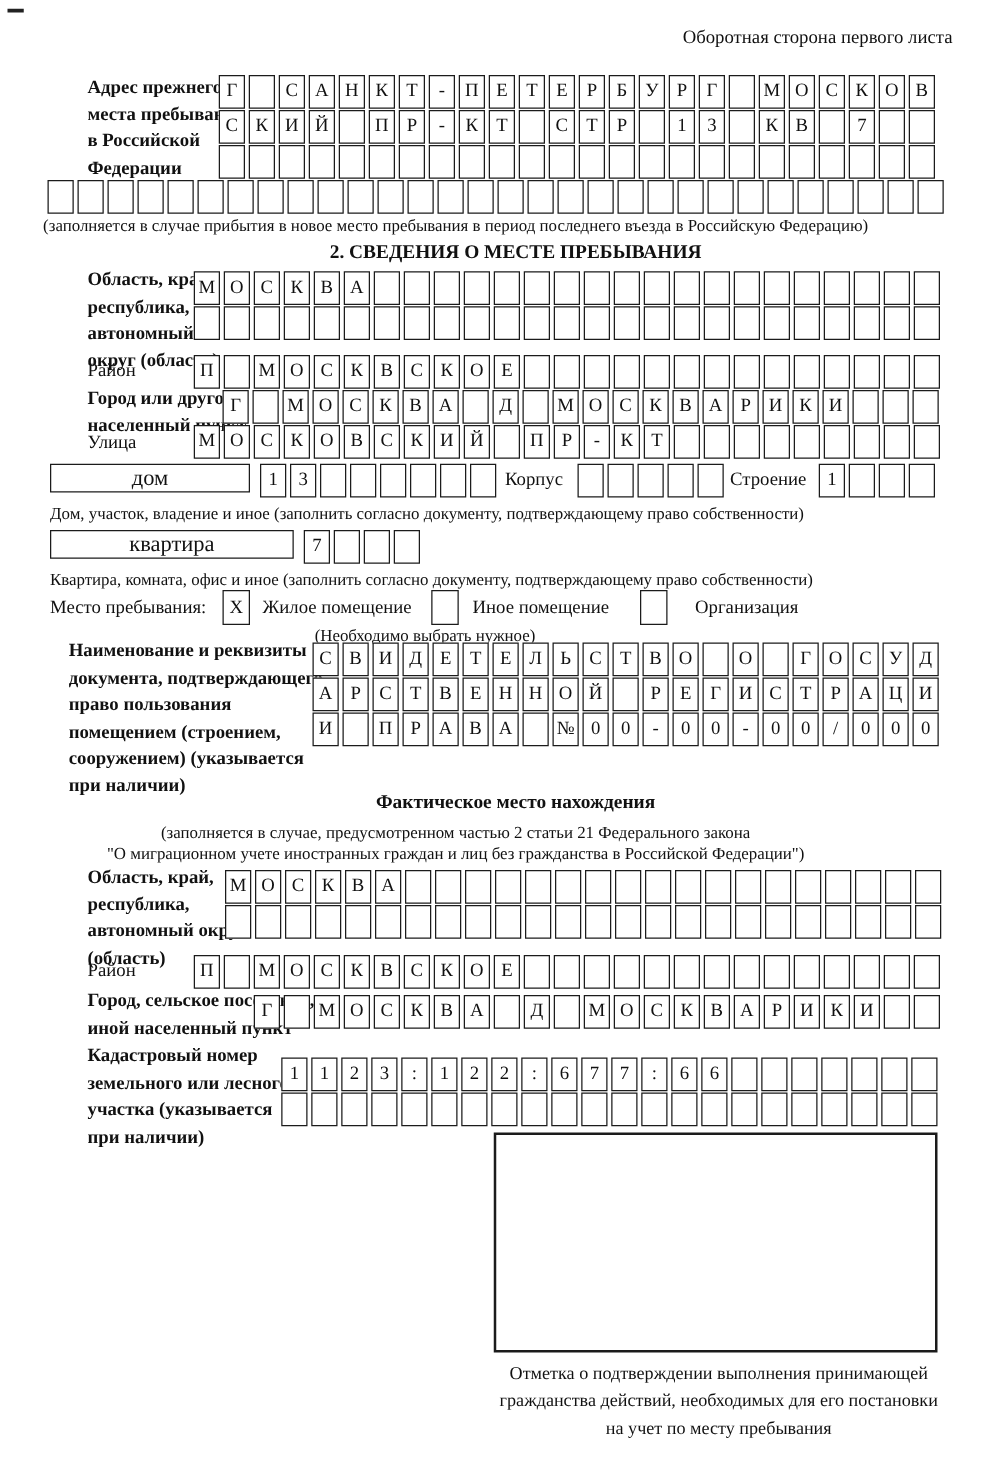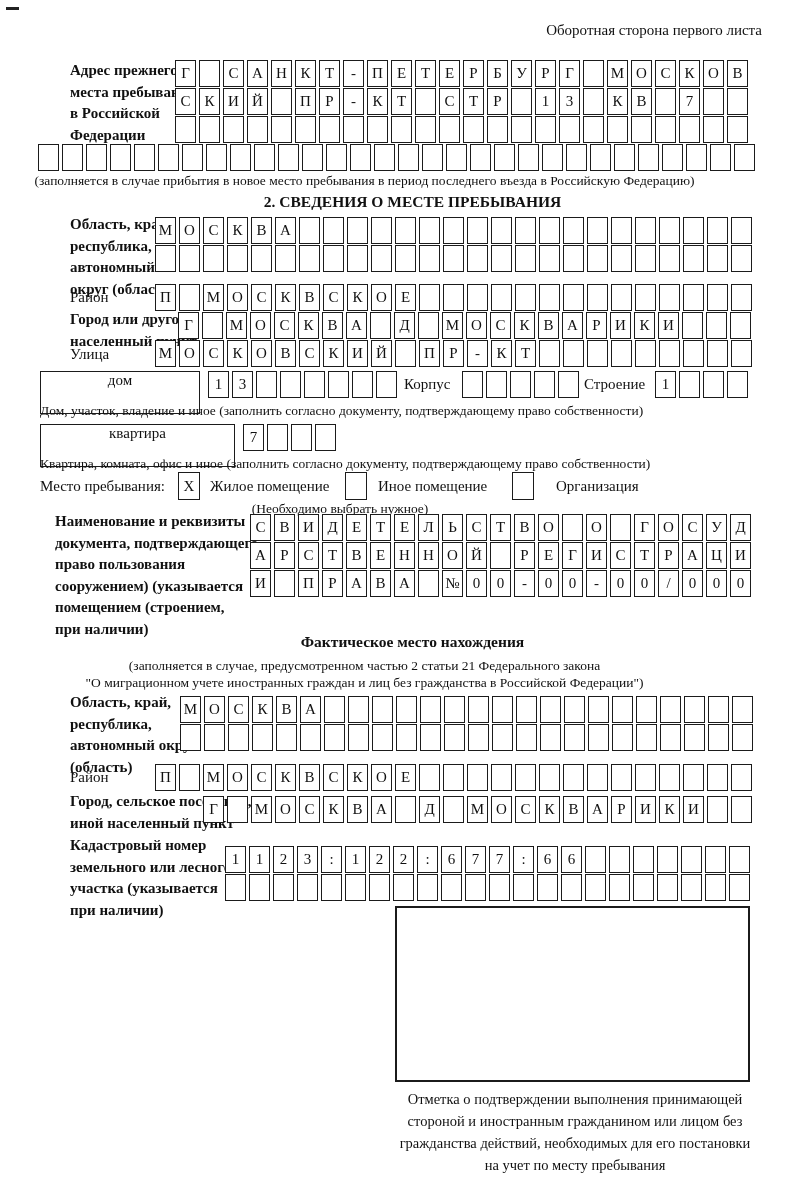--- a/index.html
+++ b/index.html
@@ -8,22 +8,22 @@
   .abs{position:absolute;}
   .lbl{font-size:15px;line-height:21px;white-space:nowrap;}
   .lines div{font-size:15px;line-height:21.5px;white-space:nowrap;font-weight:bold;}
   .note{font-size:13.5px;white-space:nowrap;}
   .center{left:0;width:729px;text-align:center;}
   .title{font-size:15.5px;font-weight:bold;padding-left:48px;}
   .grid{display:flex;gap:3px;}
   .cell{box-sizing:border-box;width:21px;height:27px;border:1.8px solid #1b1b1b;
         display:flex;align-items:center;justify-content:center;
         font-size:15px;line-height:1;background:#fff;}
-  .bigbox{box-sizing:border-box;border:1.8px solid #1b1b1b;height:43px;
-        display:flex;justify-content:center;font-size:15px;}
+  .bigbox{box-sizing:border-box;border:1.8px solid #1b1b1b;height:23px;
+        display:flex;justify-content:center;font-size:18px;}
   .chk{box-sizing:border-box;width:22px;height:28px;border:1.8px solid #1b1b1b;
         display:flex;align-items:center;justify-content:center;font-size:15px;}
   .stamp{box-sizing:border-box;border:2px solid #1b1b1b;background:#fff;}
   .caption{font-size:14.5px;line-height:22px;text-align:center;}
   .corner{width:13px;height:3px;background:#222;}
 </style>
 </head>
 <body>
 
 <div class="sheet">
@@ -349,22 +349,22 @@
   <div class="abs chk" style="left:345px;top:472px"></div>
   <div class="abs lbl" style="left:378px;top:476px">Иное помещение</div>
   <div class="abs chk" style="left:512px;top:472px"></div>
   <div class="abs lbl" style="left:556px;top:476px">Организация</div>
   <div class="abs note" style="left:175px;top:501px;width:330px;text-align:center">(Необходимо выбрать нужное)</div>
 
   <div class="abs lines" style="left:55px;top:511px">
       <div>Наименование и реквизиты</div>
       <div>документа, подтверждающего</div>
       <div>право пользования</div>
+      <div>помещением (строением,</div>
       <div>сооружением) (указывается</div>
-      <div>помещением (строением,</div>
       <div>при наличии)</div>
     </div>
   <div class="abs grid" style="left:250px;top:514px">
       <span class="cell filled">С</span>
       <span class="cell filled">В</span>
       <span class="cell filled">И</span>
       <span class="cell filled">Д</span>
       <span class="cell filled">Е</span>
       <span class="cell filled">Т</span>
       <span class="cell filled">Е</span>
@@ -603,18 +603,17 @@
       <span class="cell"></span>
       <span class="cell"></span>
       <span class="cell"></span>
       <span class="cell"></span>
       <span class="cell"></span>
     </div>
 
   <div class="abs stamp" style="left:395px;top:906px;width:355px;height:176px"></div>
   <div class="abs caption" style="left:360px;top:1088px;width:430px">
       <div>Отметка о подтверждении выполнения принимающей</div>
-      <div>стороной и иностранным гражданином или лицом без</div>
       <div>гражданства действий, необходимых для его постановки</div>
       <div>на учет по месту пребывания</div>
     </div>
 
 </div>
 
 </body></html>

